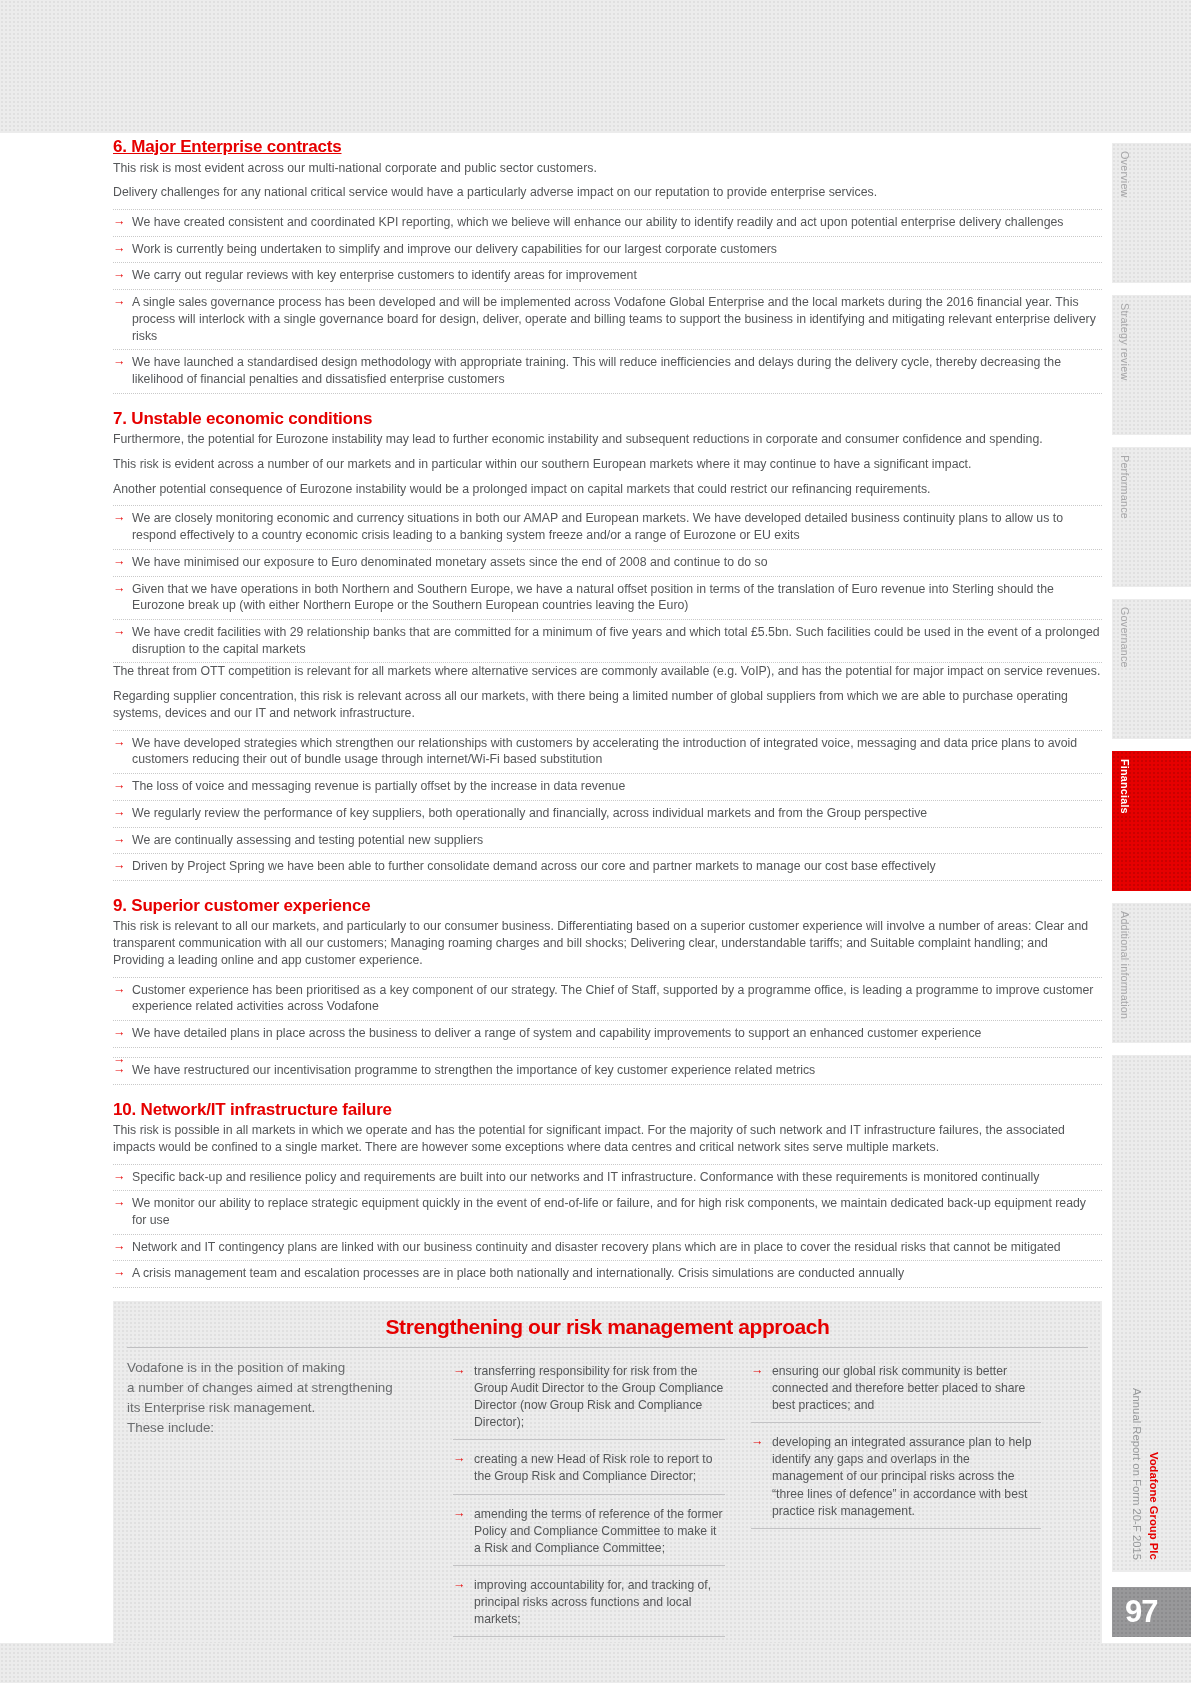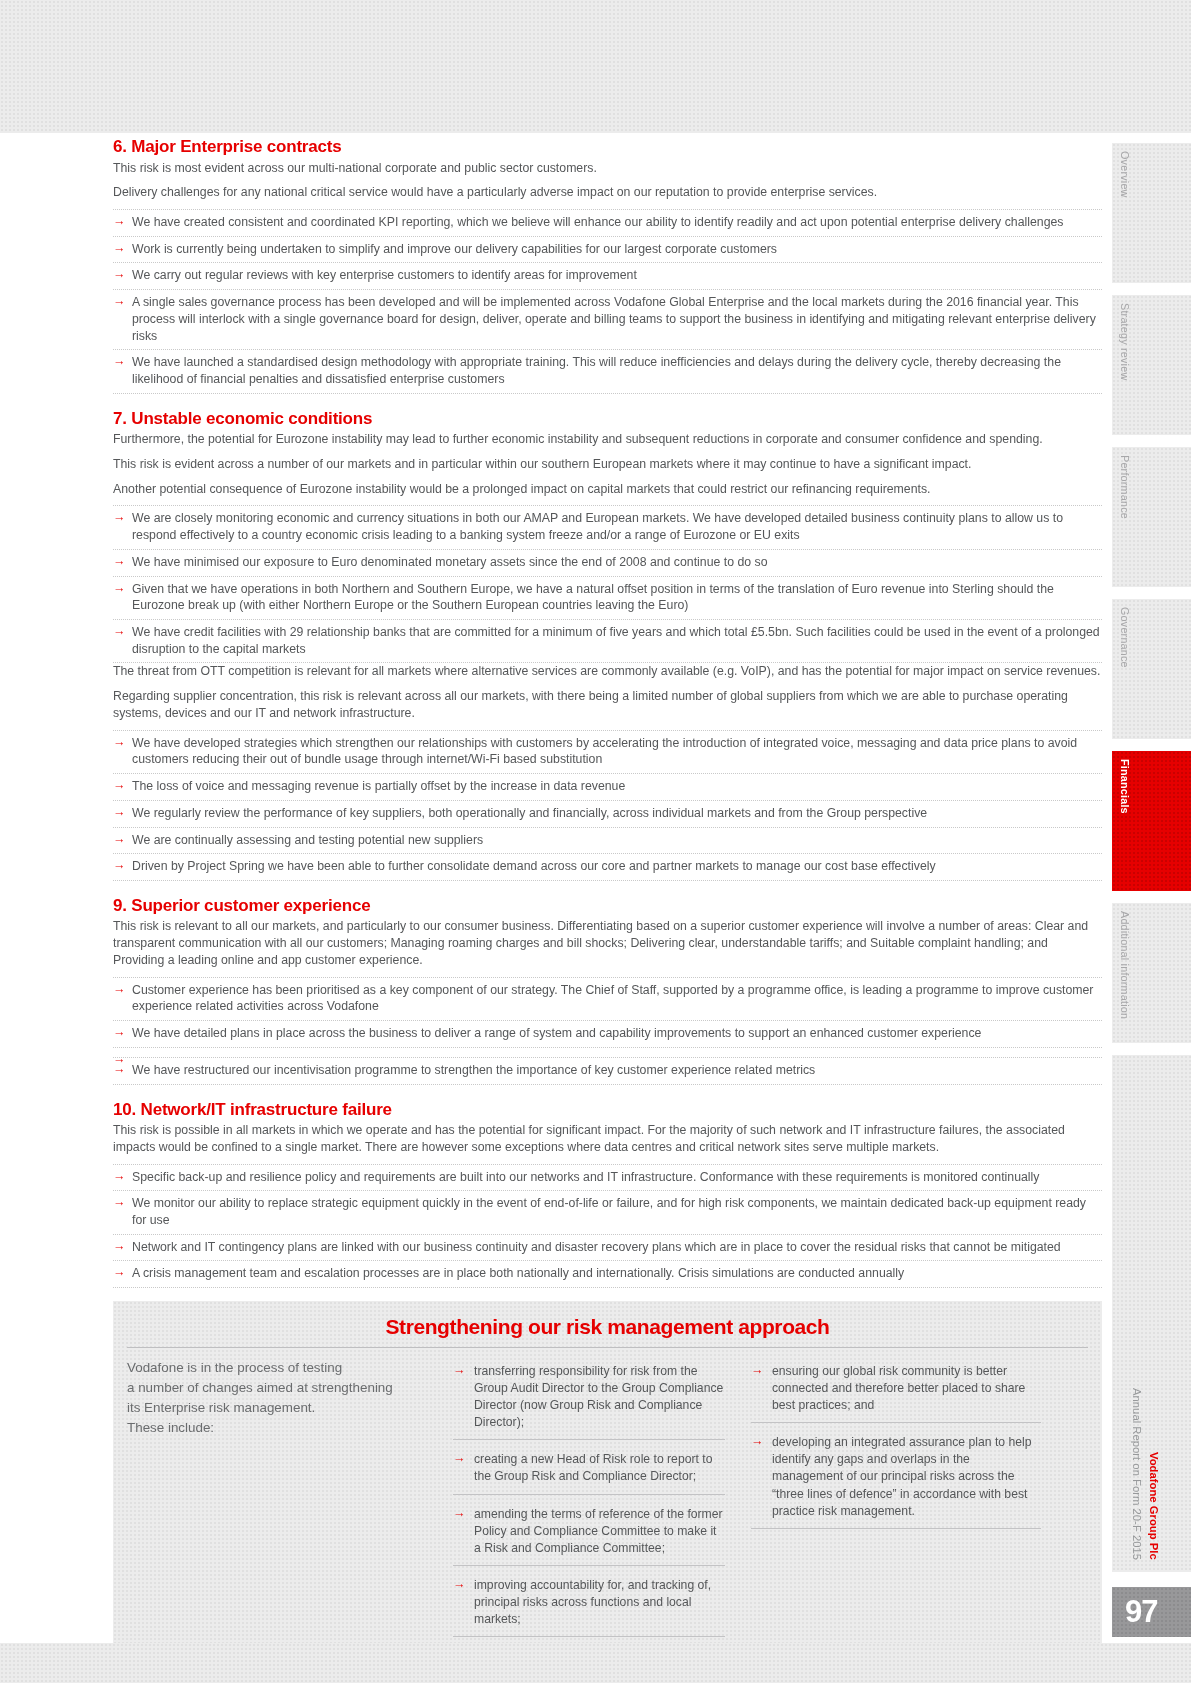--- a/index.html
+++ b/index.html
@@ -8,21 +8,21 @@
   .texture{background-color:#ececec;
        background-image:radial-gradient(rgba(0,0,0,0.05) 1px, transparent 1.2px);
        background-size:4px 4px;}
   .band-top{position:absolute;top:0;left:0;width:1191px;height:133px;}
   .band-bottom{position:absolute;top:1643px;left:0;width:1191px;height:40px;}
 
   
   .main{position:absolute;left:113px;top:133px;width:989px;}
   h2.sec-title{color:#e60000;font-size:17px;line-height:1.15;font-weight:bold;
        margin:15px 0 3px;letter-spacing:-0.2px;}
-  section:first-child h2.sec-title{margin-top:4px;}
+  section:first-child h2.sec-title{margin-top:4px;text-decoration:underline;}
   p.para{color:#555759;font-size:12.3px;line-height:1.36;margin:0 0 8px;}
   ul.bullets{list-style:none;margin:2px 0 0;padding:0;}
   ul.bullets li{position:relative;padding:4px 0 5px 19px;border-top:1px dotted #c9c9c9;
        color:#555759;font-size:12.3px;line-height:1.36;}
   ul.bullets li:last-child{border-bottom:1px dotted #c9c9c9;}
   .arr{position:absolute;left:0;top:3px;color:#e60000;font-size:12.5px;font-weight:bold;}
 
   
   .panel{margin-top:13px;padding:12px 14px 16px;box-sizing:border-box;width:989px;}
   .panel-title{color:#e60000;font-size:21px;font-weight:bold;letter-spacing:-0.4px;
@@ -118,21 +118,21 @@
           <li><span class="arr">→</span><span>A crisis management team and escalation processes are in place both nationally and internationally. Crisis simulations are conducted annually</span></li>
         </ul>
       </section>
     </div>
 
   <section class="panel texture">
     <h2 class="panel-title">Strengthening our risk management approach</h2>
     <hr class="panel-rule">
     <div class="panel-cols">
       <div class="panel-intro" id="panel-intro">
-          <div>Vodafone is in the process of testing</div>
+          <div>Vodafone is in the position of making</div>
           <div>a number of changes aimed at strengthening</div>
           <div>its Enterprise risk management.</div>
           <div>These include:</div>
         </div>
       <div class="pcol pcol-1">
           <ul id="pcol1">
             <li><span class="arr">→</span><span>transferring responsibility for risk from the Group Audit Director to the Group Compliance Director (now Group Risk and Compliance Director);</span></li>
             <li><span class="arr">→</span><span>creating a new Head of Risk role to report to the Group Risk and Compliance Director;</span></li>
             <li><span class="arr">→</span><span>amending the terms of reference of the former Policy and Compliance Committee to make it a Risk and Compliance Committee;</span></li>
             <li><span class="arr">→</span><span>improving accountability for, and tracking of, principal risks across functions and local markets;</span></li>

